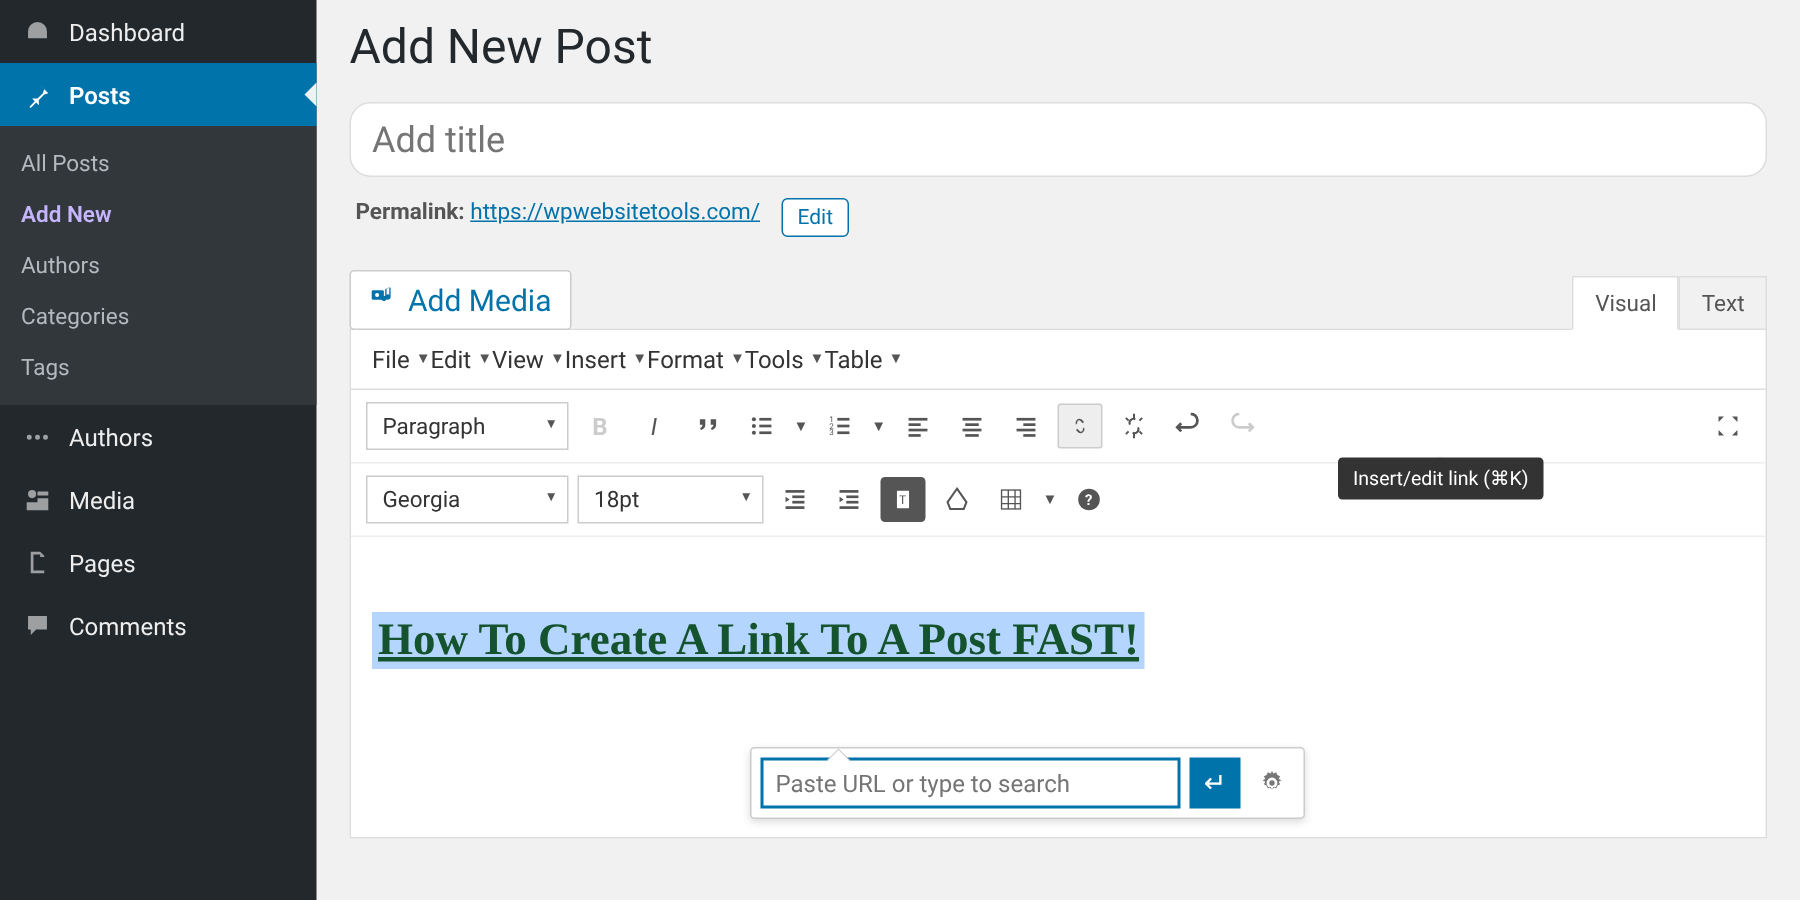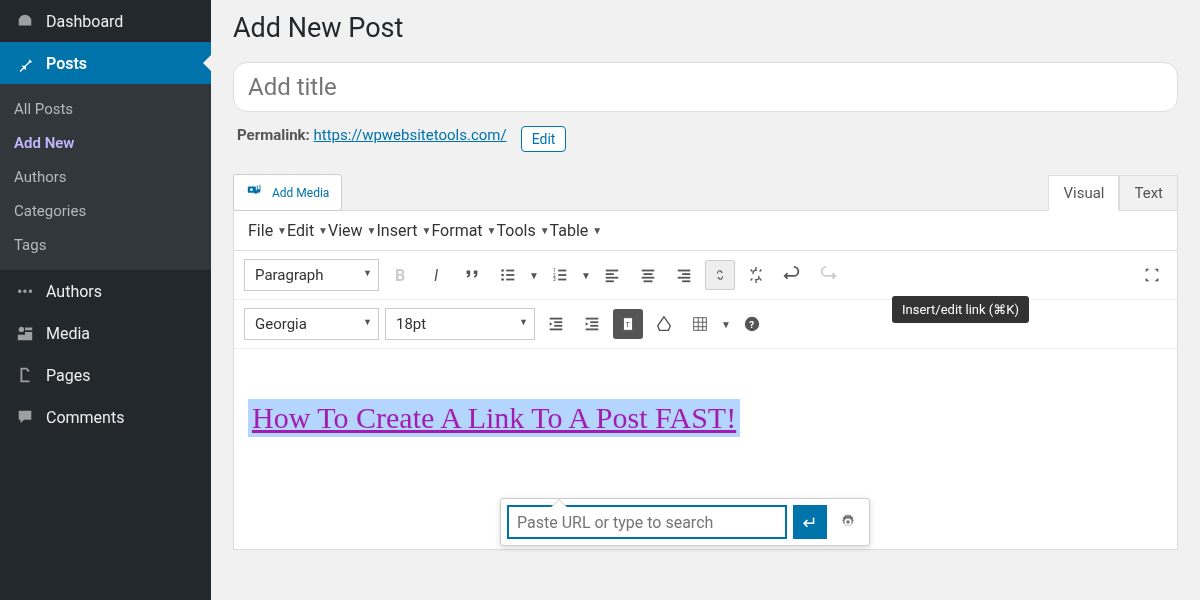--- a/index.html
+++ b/index.html
@@ -6,46 +6,46 @@
 body{background:#f1f1f1;width:1200px;height:600px;overflow:hidden;display:flex}
 .sidebar{width:211px;background:#23282d;height:600px;color:#eee;flex-shrink:0}
 .sb-item{display:flex;align-items:center;padding:10px 14px;color:#eee;font-size:16px;cursor:pointer}
 .sb-item .ic{width:22px;height:22px;margin-right:10px;opacity:.6;display:flex;align-items:center;justify-content:center}
 .sb-item.active{background:#0073aa;color:#fff;position:relative}
 .sb-item.active::after{content:"";position:absolute;right:0;top:50%;transform:translateY(-50%);border:8px solid transparent;border-right-color:#f1f1f1}
 .sb-sub{background:#32373c;padding:8px 0}
 .sb-sub-item{padding:8px 14px;color:#b4b9be;font-size:15px;cursor:pointer}
 .sb-sub-item.current{color:#c4b5fd;font-weight:600}
 .main{flex:1;padding:12px 22px}
-h1{font-size:27px;font-weight:400;color:#23282d;margin-bottom:18px}
+h1{font-size:32px;font-weight:400;color:#23282d;margin-bottom:18px}
 .title-input{width:100%;font-size:24px;padding:10px 14px;border:1px solid #ddd;background:#fff;color:#72777c;border-radius:14px}
 .perm-row{display:flex;align-items:flex-start;gap:14px;margin:14px 4px 22px;font-size:15px;color:#555}
 .perm-link{color:#0073aa;text-decoration:underline}
 .btn-outline{border:1px solid #0073aa;color:#0073aa;background:#fff;padding:4px 10px;border-radius:4px;font-size:14px;cursor:pointer}
 .media-row{display:flex;justify-content:space-between;align-items:flex-end}
-.add-media{border:1px solid #ccc;background:#fff;color:#0073aa;padding:7px 12px;font-size:12px;border-radius:3px;cursor:pointer;display:flex;align-items:center;gap:8px}
+.add-media{border:1px solid #ccc;background:#fff;color:#0073aa;padding:7px 12px;font-size:20px;border-radius:3px;cursor:pointer;display:flex;align-items:center;gap:8px}
 .tabs{display:flex}
 .tab{padding:8px 14px;border:1px solid #ddd;background:#f1f1f1;color:#555;font-size:15px;cursor:pointer}
 .tab.active{background:#fff;border-bottom-color:#fff}
 .editor{border:1px solid #ddd;background:#fff;margin-top:-1px}
 .menubar{display:flex;padding:10px 14px;border-bottom:1px solid #ddd;font-size:16px;color:#333}
 .menubar span{cursor:pointer;display:flex;align-items:center;gap:4px}
 .caret{font-size:10px;color:#555}
 .toolbar{display:flex;align-items:center;gap:6px;padding:8px 10px;border-bottom:1px solid #eee;position:relative}
 .sel{border:1px solid #ccc;background:#fff;height:32px;padding:0 22px 0 10px;font-size:15px;color:#333;appearance:none;position:relative}
 .sel-wrap{position:relative;display:inline-block}
 .sel-wrap::after{content:"▼";position:absolute;right:7px;top:9px;font-size:9px;color:#555;pointer-events:none}
 .tb-btn{width:30px;height:30px;display:flex;align-items:center;justify-content:center;color:#555;font-size:16px;cursor:pointer;border-radius:2px}
 .tb-btn.disabled{color:#ccc}
 .tooltip{position:absolute;top:-4px;left:658px;background:#333;color:#fff;font-size:13px;padding:6px 10px;border-radius:3px;white-space:nowrap}
 .tooltip::before{content:"";position:absolute;top:-6px;left:50%;transform:translateX(-50%);border:6px solid transparent;border-bottom-color:#333}
 .fullscreen-btn{margin-left:auto;width:30px;height:30px;display:flex;align-items:center;justify-content:center;color:#555;cursor:pointer}
 .canvas{padding:50px 14px 20px;min-height:200px}
 .sel-text{display:inline-block;background:#b4d5fe;padding:2px 4px}
-.sel-text a{color:#a21caf;font-family:Georgia,serif;font-size:30px;font-weight:normal;text-decoration:underline}
+.sel-text a{color:#14532d;font-family:Georgia,serif;font-size:30px;font-weight:bold;text-decoration:underline}
 .link-pop{position:absolute;left:500px;top:498px;background:#fff;border:1px solid #ccc;border-radius:3px;box-shadow:0 2px 6px rgba(0,0,0,.15);display:flex;align-items:center;padding:6px;gap:6px}
 .link-pop::before{content:"";position:absolute;top:-8px;left:50px;border:8px solid transparent;border-bottom-color:#ccc}
 .link-pop::after{content:"";position:absolute;top:-7px;left:50px;border:8px solid transparent;border-bottom-color:#fff}
 .link-input{border:2px solid #0073aa;width:280px;height:34px;padding:0 8px;font-size:16px;color:#737373}
 .link-apply{width:34px;height:34px;background:#0073aa;color:#fff;display:flex;align-items:center;justify-content:center;cursor:pointer;font-size:18px}
 .link-gear{width:30px;height:30px;color:#555;display:flex;align-items:center;justify-content:center;cursor:pointer;font-size:18px}
 svg{width:18px;height:18px;fill:currentColor}
 </style>
 </head>
 <body>
@@ -241,21 +241,21 @@
         </div>
       <div class="fullscreen-btn">
           <svg viewBox="0 0 20 20">
             <path d="M3 3h4L3 7V3zm14 0v4l-4-4h4zM3 17v-4l4 4H3zm14 0h-4l4-4v4z"></path>
           </svg>
         </div>
     </div>
 
     <div class="toolbar">
       <span class="sel-wrap"><select class="sel" style="width:135px"><option>Georgia</option></select></span>
-      <span class="sel-wrap"><select class="sel" style="width:150px"><option>18pt</option></select></span>
+      <span class="sel-wrap"><select class="sel" style="width:124px"><option>18pt</option></select></span>
       <div class="tb-btn">
           <svg viewBox="0 0 20 20">
             <rect x="3" y="3" width="14" height="2"></rect>
             <rect x="8" y="7" width="9" height="2"></rect>
             <path d="M6 10l-3-2v4z"></path>
             <rect x="8" y="11" width="9" height="2"></rect>
             <rect x="3" y="15" width="14" height="2"></rect>
           </svg>
         </div>
       <div class="tb-btn">

